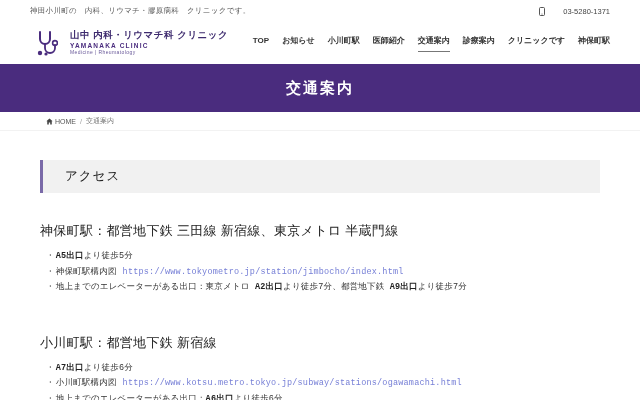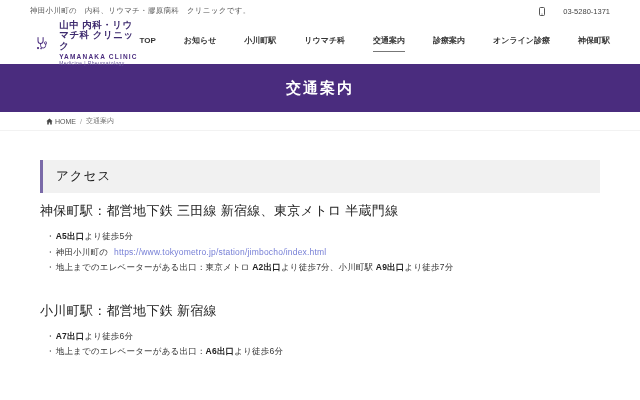--- a/index.html
+++ b/index.html
@@ -16,47 +16,47 @@
 
   
   .header { height:42px; display:flex; justify-content:space-between; align-items:center;
     padding:0 30px 0 36px; }
   .logo { display:flex; align-items:center; gap:12px; cursor:pointer; }
   .logo-text { display:flex; flex-direction:column; line-height:1.15; }
   .logo-title { font-size:9.5px; font-weight:bold; color:#3d2a6e; letter-spacing:.5px; }
   .logo-sub { font-size:6.5px; font-weight:bold; color:#4a2c7e; letter-spacing:1.2px; margin-top:1px; }
   .logo-tag { font-size:5px; color:#6a5a9a; letter-spacing:.4px; }
 
-  .nav { display:flex; align-items:center; gap:28px; }
+  .nav { display:flex; align-items:center; gap:13px; }
   .nav-item { font-size:8px; font-weight:600; color:#333; cursor:pointer;
     padding-bottom:5px; border-bottom:1px solid transparent; white-space:nowrap; }
   .nav-item.active { border-bottom-color:#777; }
 
   
   .banner { height:48px; background:var(--accent,#4a2c7e); display:flex;
     align-items:center; justify-content:center; }
   .banner h1 { color:#fff; font-size:15px; font-weight:600; letter-spacing:2px; }
 
   
   .breadcrumb { height:19px; display:flex; align-items:center; gap:4px;
     padding:0 0 0 46px; font-size:7px; color:#777; border-bottom:1px solid #f2f2f2; }
   .breadcrumb .crumb-home { color:#555; cursor:pointer; display:flex; align-items:center; gap:2px; }
   .breadcrumb .sep { color:#999; }
 
   
   .content { padding:29px 40px 0 40px; }
   .section-heading { background:#f1f1f1; border-left:3px solid #7a6aa8;
-    padding:8px 13px; font-size:12.5px; color:#222; letter-spacing:1px; }
+    padding:8px 22px; font-size:12.5px; color:#222; letter-spacing:1px; }
 
   .station { }
   .station-title { font-size:13px; font-weight:500; color:#222; letter-spacing:.3px; }
-  .station:nth-child(1) .station-title { margin-top:9px; }
-  .station + .station .station-title { margin-top:26px; }
+  .station:nth-child(1) .station-title { margin-top:29px; }
+  .station + .station .station-title { margin-top:38px; }
   .station ul { list-style:none; margin-top:9px; padding-left:6px; }
-  .station li { font-size:8.5px; color:#333; line-height:15.5px; letter-spacing:.2px; }
+  .station li { font-size:8.5px; color:#333; line-height:15.5px; letter-spacing:.2px;font-family:Liberation Mono, monospace; }
   .station li::before { content:"・"; color:#555; margin-right:1px; }
   .station li b { color:#222; }
   .station li a { color:#767fd6; text-decoration:none; cursor:pointer; }
   .spc { display:inline-block; width:6px; }
 
   svg { display:block; }
 </style>
 </head>
 <body>
 
@@ -85,24 +85,24 @@
       <div class="logo-text">
         <span class="logo-title">山中 内科・リウマチ科 クリニック</span>
         <span class="logo-sub">YAMANAKA CLINIC</span>
         <span class="logo-tag">Medicine | Rheumatology</span>
       </div>
     </div>
     <nav class="nav" id="nav">
         <span class="nav-item">TOP</span>
         <span class="nav-item">お知らせ</span>
         <span class="nav-item">小川町駅</span>
-        <span class="nav-item">リウマチ科</span>
+        <span class="nav-item">医師紹介</span>
         <span class="nav-item active">交通案内</span>
         <span class="nav-item">診療案内</span>
-        <span class="nav-item">オンライン診療</span>
+        <span class="nav-item">クリニックです</span>
         <span class="nav-item">神保町駅</span>
       </nav>
   </div>
 
   <div class="banner">
     <h1>交通案内</h1>
   </div>
 
   <div class="breadcrumb">
     <span class="crumb-home">
@@ -115,27 +115,28 @@
     <span>交通案内</span>
   </div>
 
   <div class="content">
     <div class="section-heading">アクセス</div>
     <div id="stations">
         <div class="station">
           <div class="station-title">神保町駅：都営地下鉄 三田線 新宿線、東京メトロ 半蔵門線</div>
           <ul>
             <li><b>A5出口</b><span>より徒歩5分</span></li>
-            <li><span>神田小川町の</span><span class="spc"></span><a>https://www.tokyometro.jp/station/jimbocho/index.html</a></li>
-            <li><span>地上までのエレベーターがある出口：東京メトロ </span><b>A2出口</b><span>より徒歩7分、小川町駅 </span><b>A9出口</b><span>より徒歩7分</span></li>
+            <li><span>神保町駅構内図</span><span class="spc"></span><a>https://www.tokyometro.jp/station/jimbocho/index.html</a></li>
+            <li><span>地上までのエレベーターがある出口：東京メトロ </span><b>A2出口</b><span>より徒歩7分、都営地下鉄 </span><b>A9出口</b><span>より徒歩7分</span></li>
           </ul>
         </div>
         <div class="station">
           <div class="station-title">小川町駅：都営地下鉄 新宿線</div>
           <ul>
             <li><b>A7出口</b><span>より徒歩6分</span></li>
+            <li><span>小川町駅構内図</span><span class="spc"></span><a>https://www.kotsu.metro.tokyo.jp/subway/stations/ogawamachi.html</a></li>
             <li><span>地上までのエレベーターがある出口：</span><b>A6出口</b><span>より徒歩6分</span></li>
           </ul>
         </div>
       </div>
   </div>
 
 </div>
 
 </body></html>

